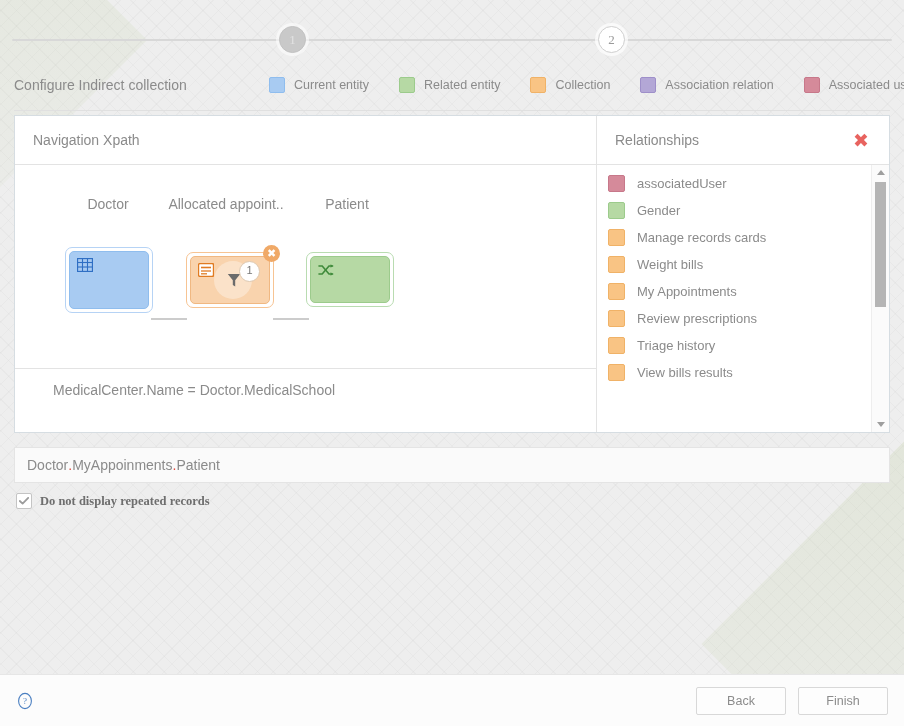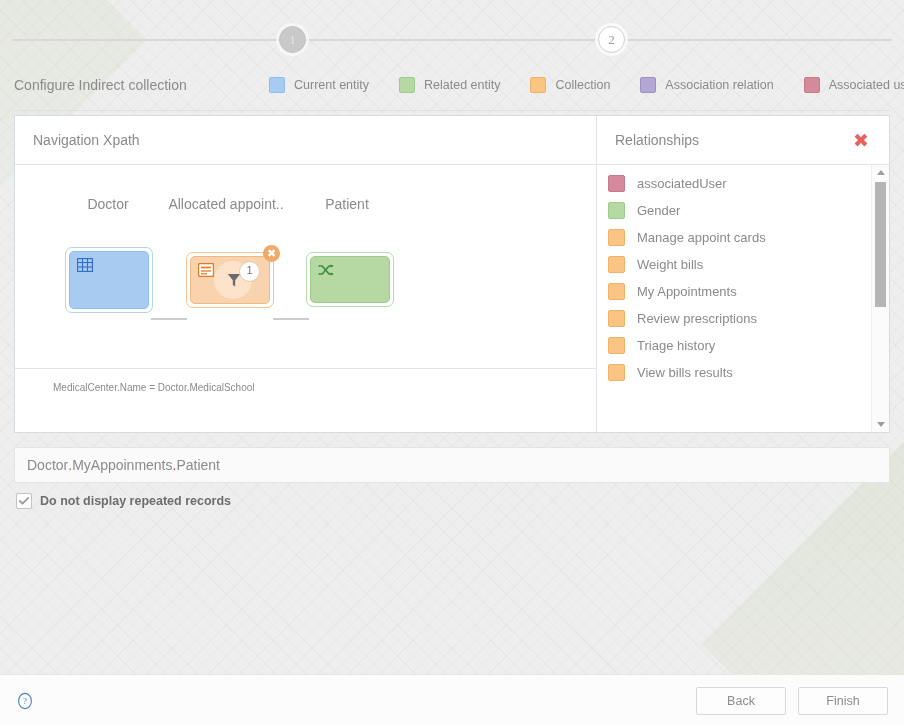--- a/index.html
+++ b/index.html
@@ -276,21 +276,21 @@
     text-align: center;
     cursor: pointer;
     font-family: "DejaVu Sans", sans-serif;
   }
 
   .constraint {
     height: 63px;
     flex: none;
     padding: 13px 0 0 38px;
     box-sizing: border-box;
-    font-size: 10px;
+    font-size: 14px;
     color: #8b8b8b;
   }
 
   
   .rel-list-wrap {
     flex: 1;
     position: relative;
     overflow: hidden;
   }
   .rel-list {
@@ -364,20 +364,21 @@
   }
   .dot-sep { color: #e04a3f; }
 
   
   .check-row {
     position: absolute;
     left: 16px; top: 493px;
     display: flex;
     align-items: center;
     cursor: pointer;
+    font-family: Liberation Serif, serif;
   }
   .checkbox {
     width: 16px; height: 16px;
     box-sizing: border-box;
     background: #ffffff;
     border: 1px solid #c4c4c4;
     border-radius: 2px;
     margin-right: 8px;
     display: flex;
     align-items: center;
@@ -538,21 +539,21 @@
           <div class="rel-item">
             <span class="rel-swatch" style="background:#d58a9a;border:1px solid #c7788a;"></span>
             <span class="rel-label">associatedUser</span>
           </div>
           <div class="rel-item">
             <span class="rel-swatch" style="background:#b6d9a4;border:1px solid #9ccb8c;"></span>
             <span class="rel-label">Gender</span>
           </div>
           <div class="rel-item">
             <span class="rel-swatch" style="background:#f9c484;border:1px solid #f0b267;"></span>
-            <span class="rel-label">Manage appoint cards</span>
+            <span class="rel-label">Manage records cards</span>
           </div>
           <div class="rel-item">
             <span class="rel-swatch" style="background:#f9c484;border:1px solid #f0b267;"></span>
             <span class="rel-label">Weight bills</span>
           </div>
           <div class="rel-item">
             <span class="rel-swatch" style="background:#f9c484;border:1px solid #f0b267;"></span>
             <span class="rel-label">My Appointments</span>
           </div>
           <div class="rel-item">

